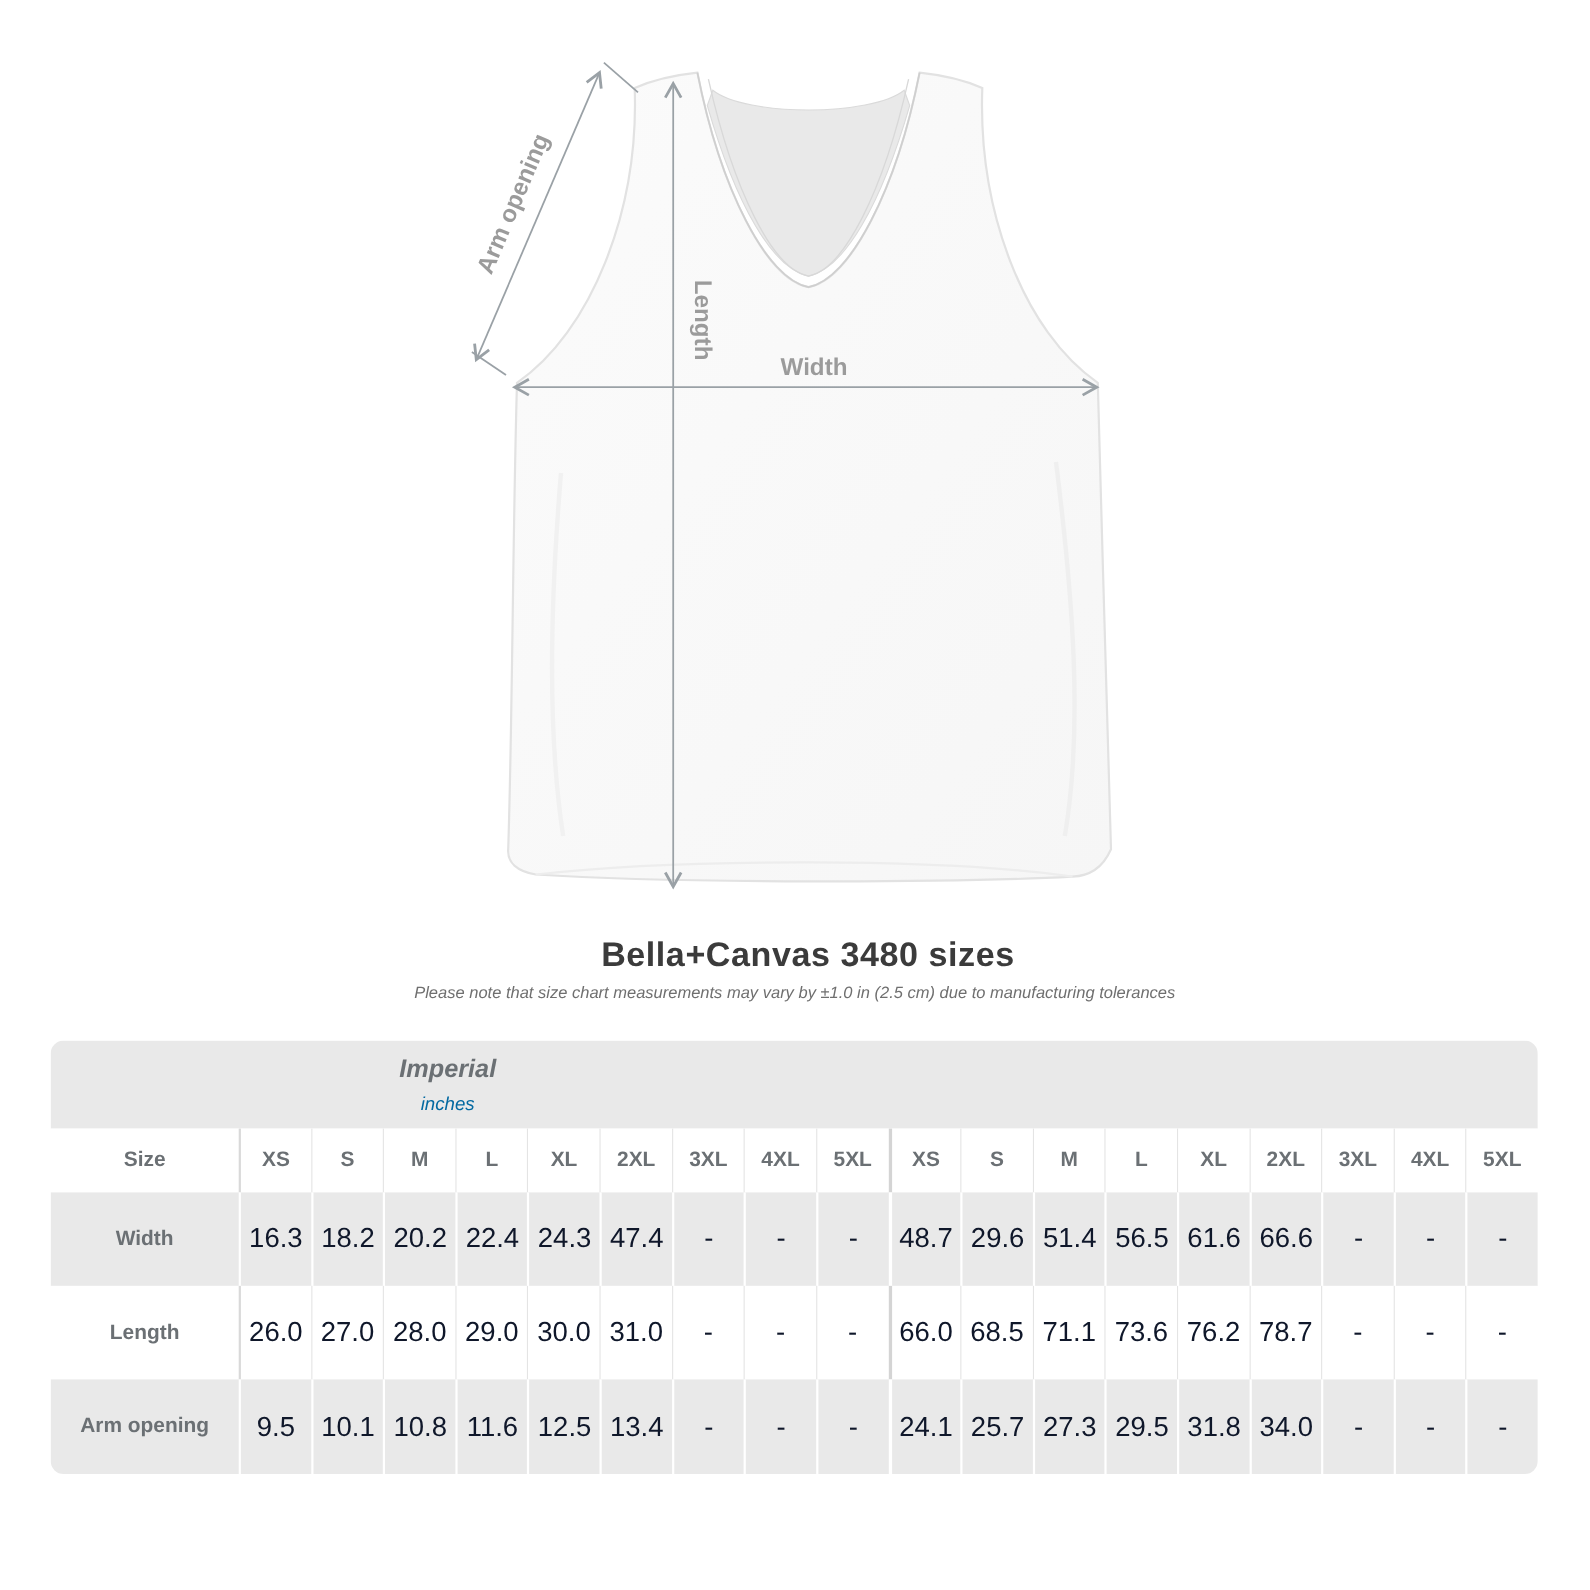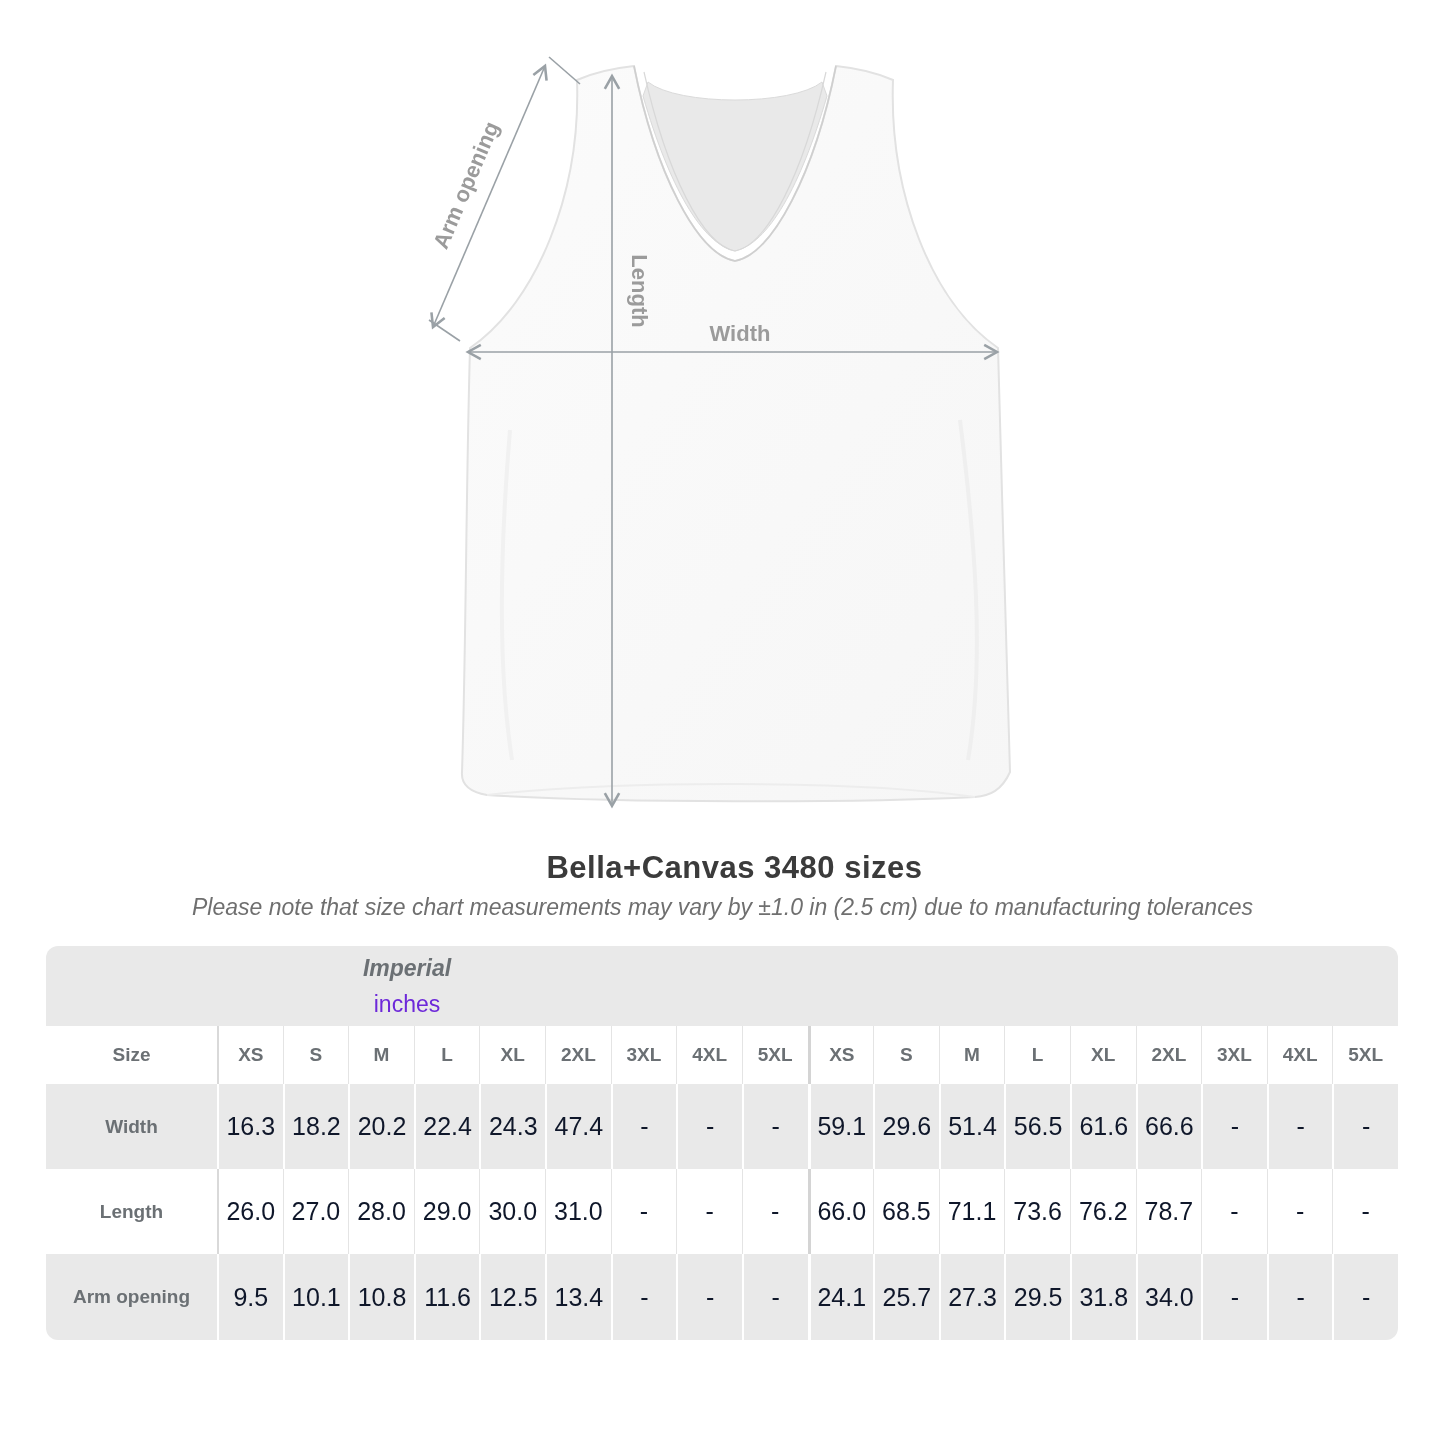--- a/index.html
+++ b/index.html
@@ -15,35 +15,35 @@
 
   
   .page-title {
     position:absolute; left:0; top:850px; width:100%;
     text-align:center; font-size:31px; font-weight:bold; color:#3b3b3b;
     letter-spacing:0.5px;
     margin-left:12px;
   }
   .page-subtitle {
     position:absolute; left:0; top:894px; width:100%;
-    text-align:center; font-style:italic; font-size:23px; color:#6f6f6f;
+    text-align:center; font-style:italic; font-size:15px; color:#6f6f6f;
   }
 
   
   .size-table {
     position:absolute; left:46px; top:946px; width:1352px;
     border-radius:12px; overflow:hidden; background:#ffffff;
   }
   .grid-row { display:grid; grid-template-columns:171px repeat(18, 1fr); }
   .header-band { height:80px; background:#e9e9e9; display:grid; grid-template-columns:722px 630px; }
   .group-head {
     display:flex; flex-direction:column; align-items:center; justify-content:center; gap:9px;
   }
   .group-name { font-size:23px; font-weight:bold; font-style:italic; color:#6b7074; }
-  .group-unit { font-size:23px; color:#6d28d9; }
+  .group-unit { font-size:17px; font-style:italic; color:#0369a1; }
 
   .cell { display:flex; align-items:center; justify-content:center; min-width:0; }
 
   .row-size   { height:58px; background:#ffffff; }
   .row-gray   { height:85px; background:#e9e9e9; }
   .row-white  { height:85px; background:#ffffff; }
   .row-gray.last { height:86px; }
 
   .head-label, .row-label { font-size:19px; font-weight:bold; color:#6b7074; }
   .val { font-size:25px; color:#0f172a; }
@@ -162,21 +162,21 @@
     <div class="cell row-label">Width</div>
     <div class="cell val">16.3</div>
     <div class="cell val">18.2</div>
     <div class="cell val">20.2</div>
     <div class="cell val">22.4</div>
     <div class="cell val">24.3</div>
     <div class="cell val">47.4</div>
     <div class="cell val">-</div>
     <div class="cell val">-</div>
     <div class="cell val">-</div>
-    <div class="cell val">59.1</div>
+    <div class="cell val">48.7</div>
     <div class="cell val">29.6</div>
     <div class="cell val">51.4</div>
     <div class="cell val">56.5</div>
     <div class="cell val">61.6</div>
     <div class="cell val">66.6</div>
     <div class="cell val">-</div>
     <div class="cell val">-</div>
     <div class="cell val">-</div>
   </div>
 

